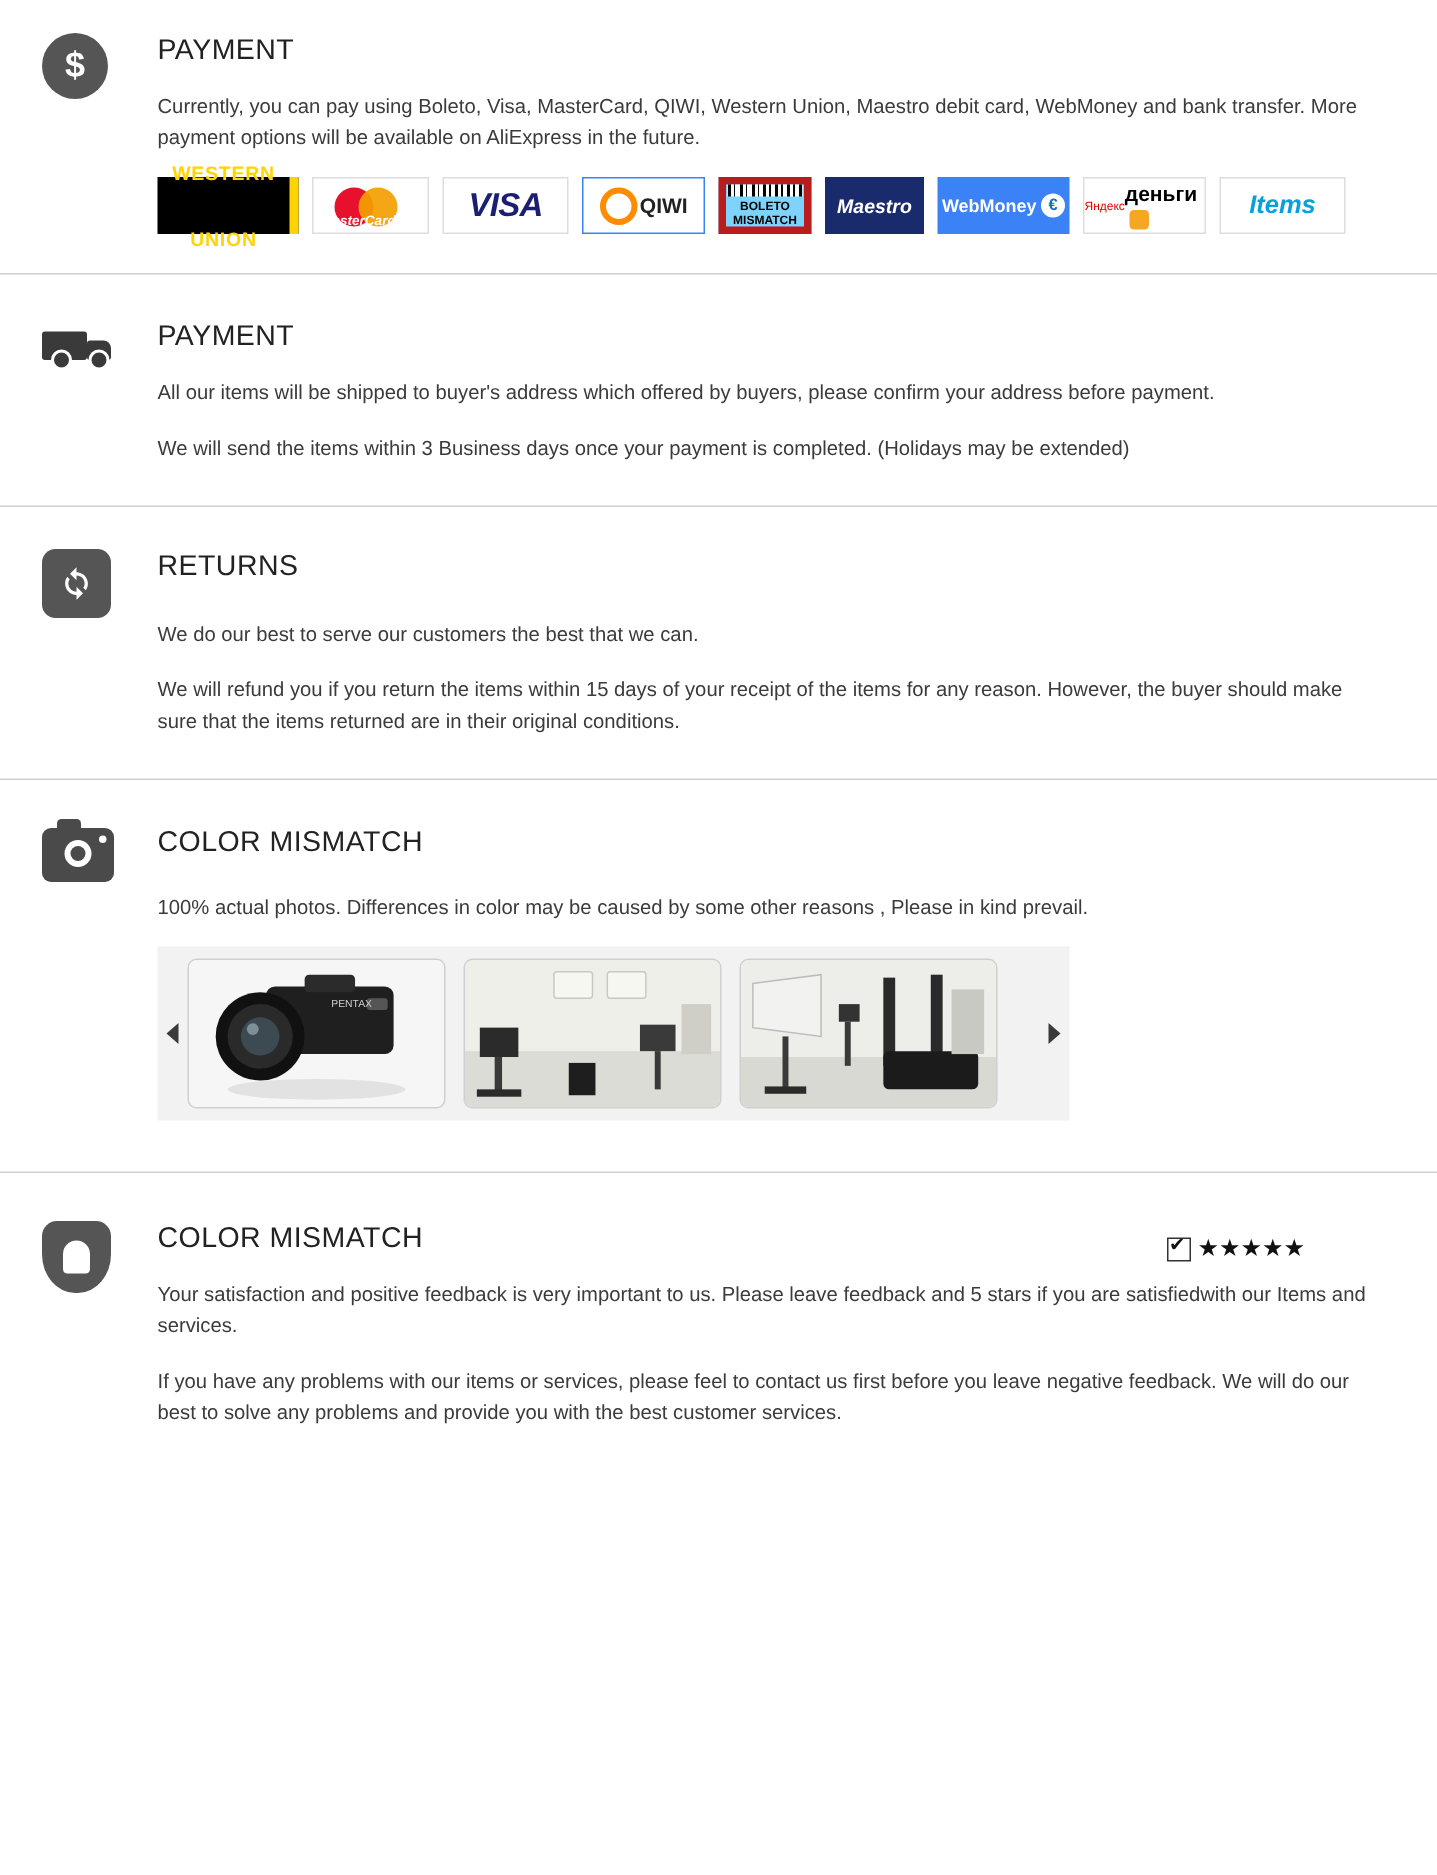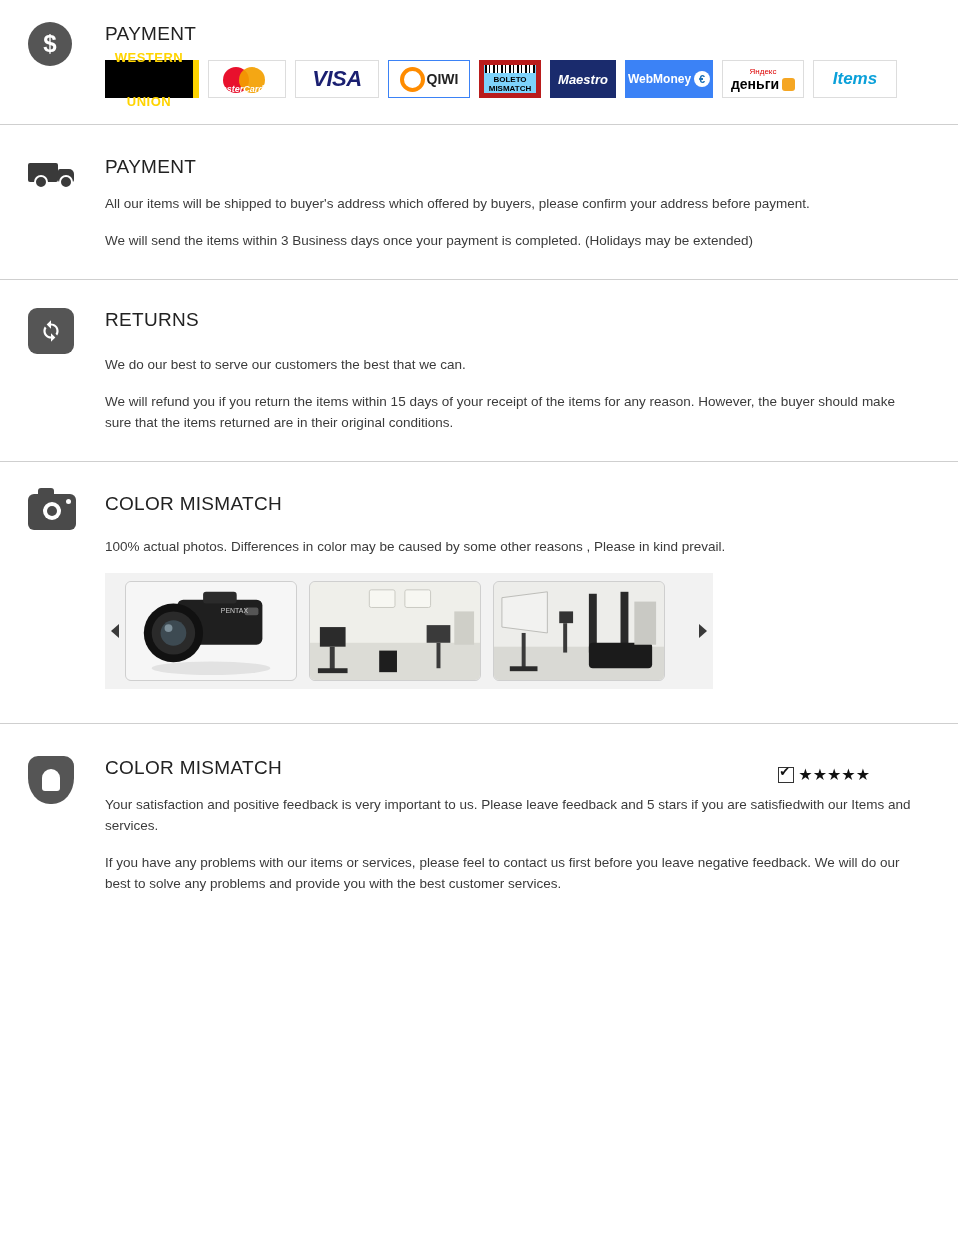--- a/index.html
+++ b/index.html
@@ -184,21 +184,21 @@
   .logo-webmoney {
     width: 88px; background: #3b82f6; color: #fff;
     font-weight: bold; font-size: 12px; gap: 3px;
   }
   .wm-dot {
     width: 16px; height: 16px; border-radius: 50%; background: #fff; color: #1b6fb5;
     font-size: 11px; display: flex; align-items: center; justify-content: center;
   }
   .logo-yandex {
     width: 82px; background: #fff; border: 1px solid #ddd;
-    flex-direction: column; color: #000;
+    flex-direction: row; color: #000;
   }
   .ya-top { font-size: 8px; color: #d00; }
   .ya-bot { font-size: 14px; font-weight: bold; }
   .ya-coin {
     width: 13px; height: 13px; background: #f5a623; border-radius: 3px;
     display: inline-block; margin-left: 3px; vertical-align: middle;
   }
   .logo-alipay {
     width: 84px; background: #fff; border: 1px solid #ddd;
     color: #0aa0d9; font-size: 17px; font-style: italic; font-weight: bold;
@@ -295,20 +295,21 @@
 
   <div class="section">
     <div class="section-inner">
       <div class="sec-icon">
         <div class="icon-round">
             <span>$</span>
           </div>
       </div>
       <div class="sec-body">
         <h2 class="sec-head">PAYMENT</h2>
+        <p class="p">Currently, you can pay using Boleto, Visa, MasterCard, QIWI, Western Union, Maestro debit card, WebMoney and bank transfer. More payment options will be available on AliExpress in the future.</p>
 
         <div class="logos">
           <div class="logo logo-wu">
             <span>WESTERN</span>
             <span>UNION</span>
           </div>
 
           <div class="logo logo-mc">
             <div class="mc-circles">
                 <i class="r"></i>

